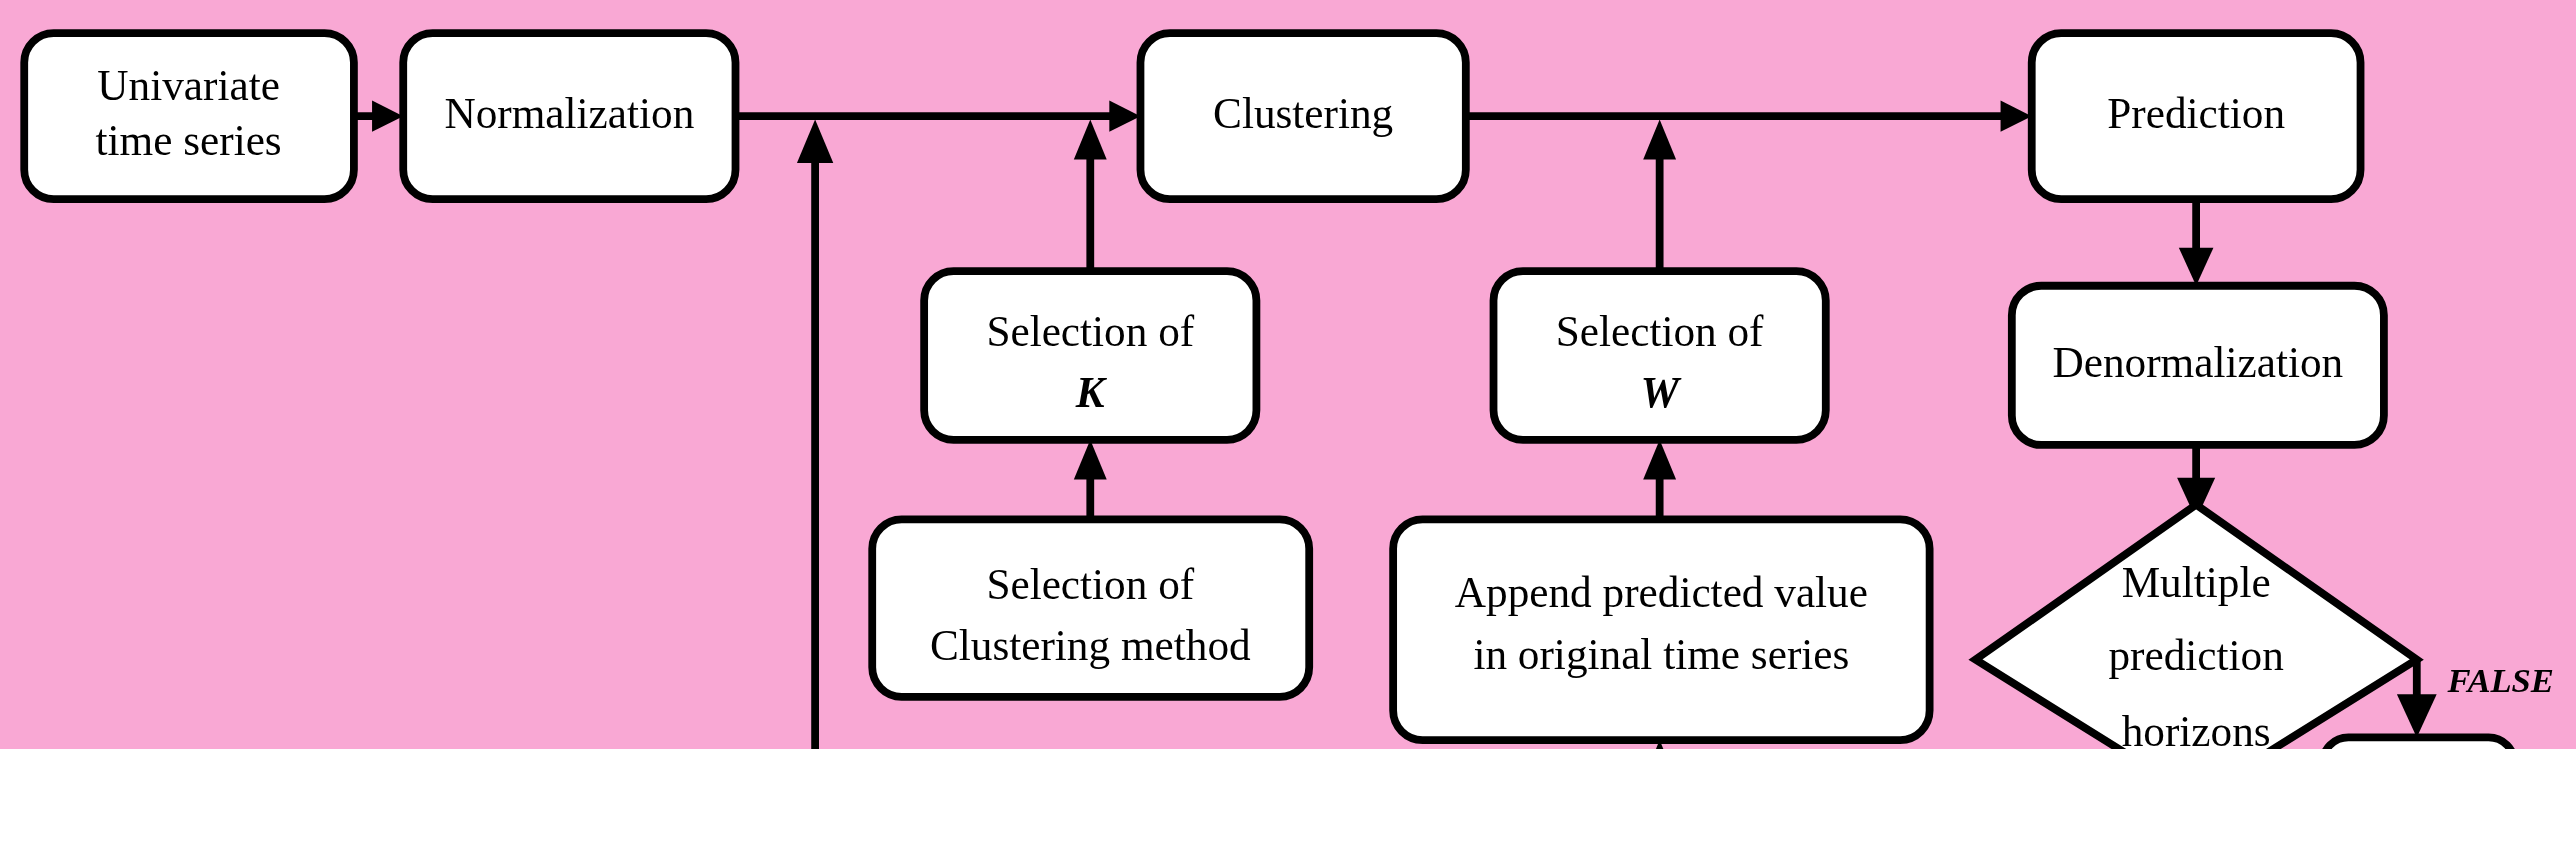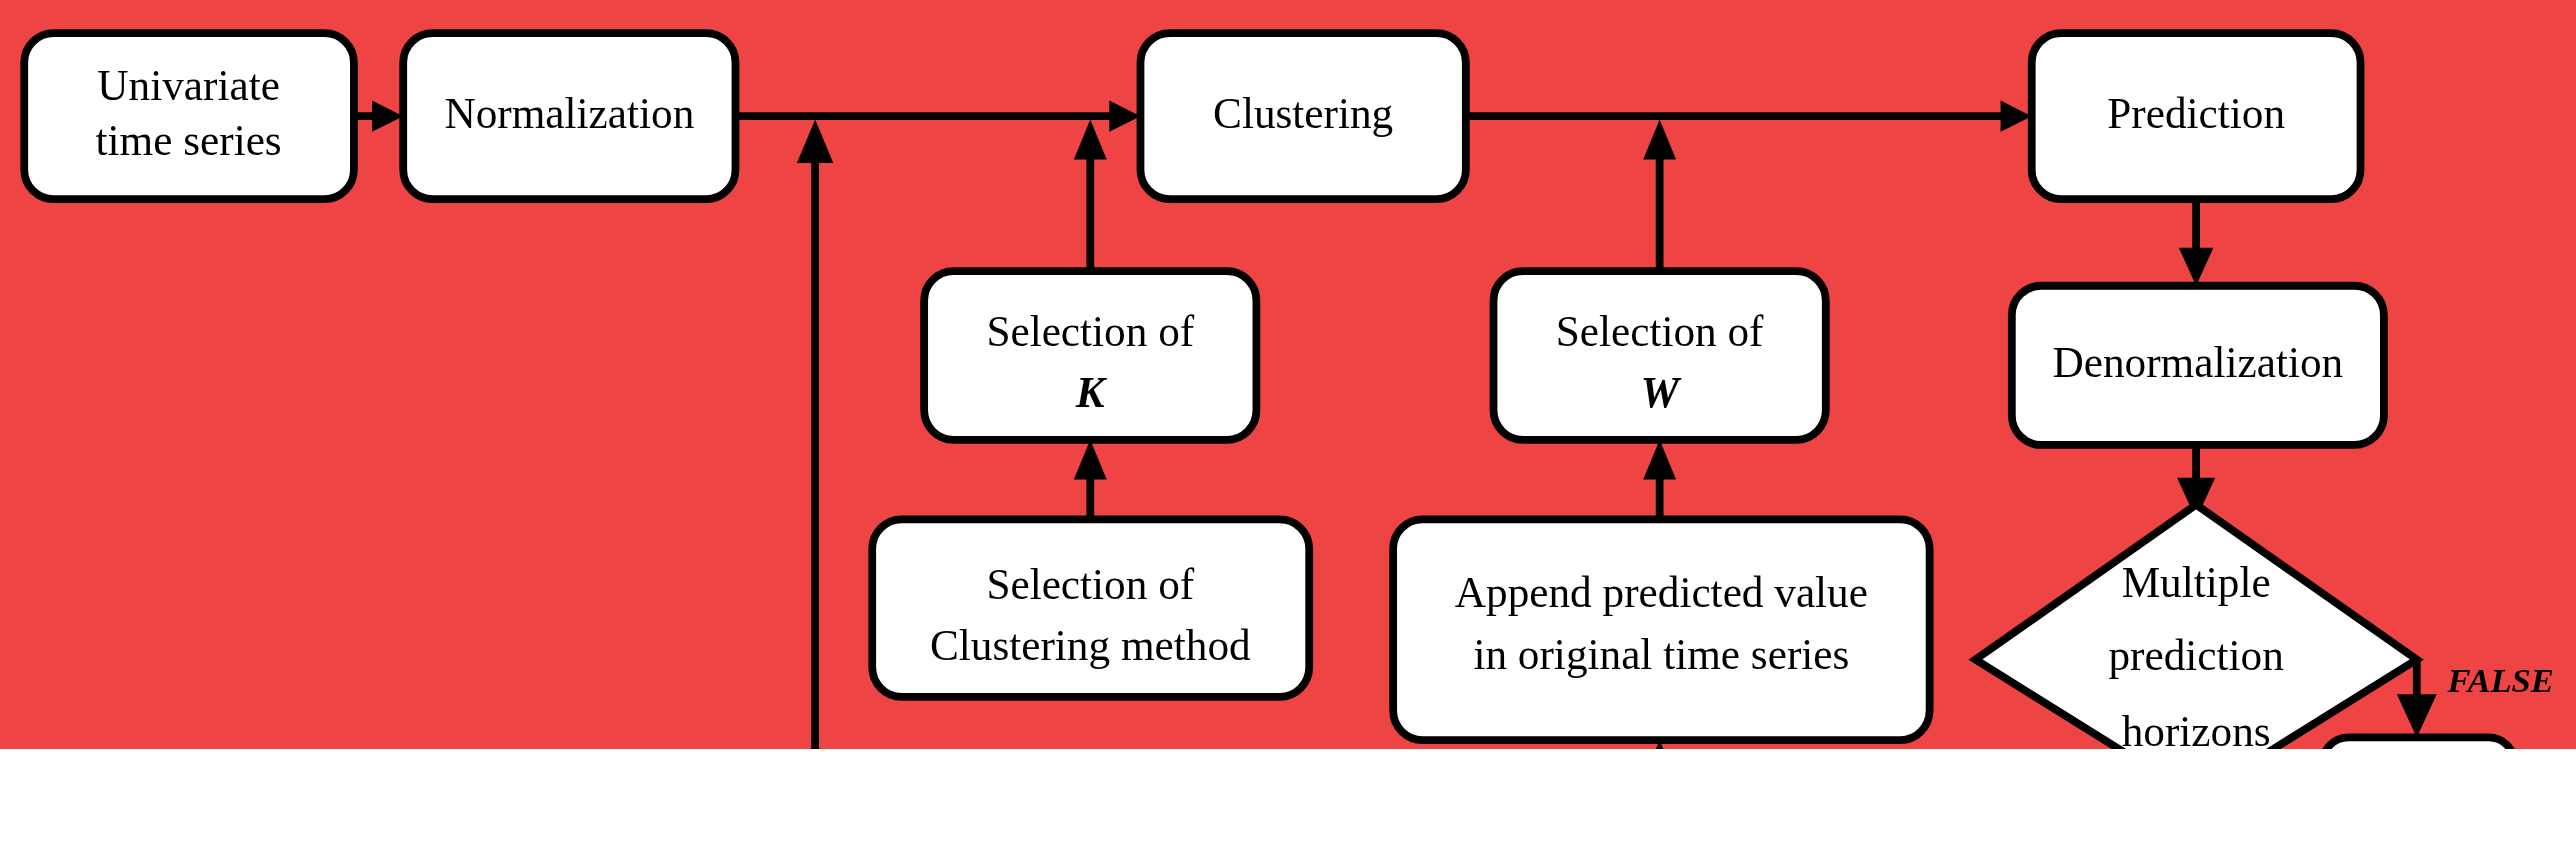--- a/index.html
+++ b/index.html
@@ -4,21 +4,21 @@
 <style>
   html, body {
     margin: 0;
     padding: 0;
     background: #ffffff;
   }
   #canvas {
     position: relative;
     width: 2576px;
     height: 749px;
-    background: #ef4444;
+    background: #f9a8d4;
     overflow: hidden;
     font-family: "Liberation Serif", "DejaVu Serif", serif;
   }
   svg#flow {
     position: absolute;
     top: 0;
     left: 0;
     width: 2576px;
     height: 851px;
     display: block;

